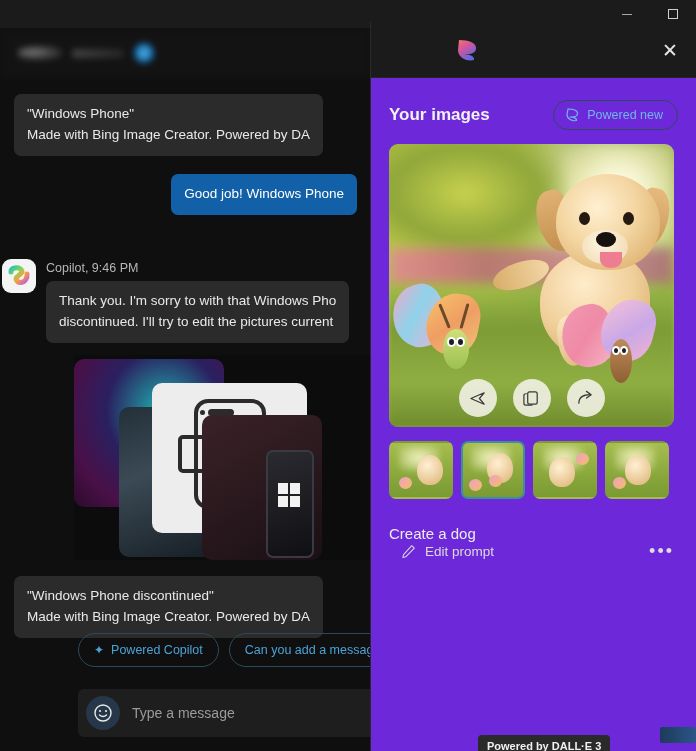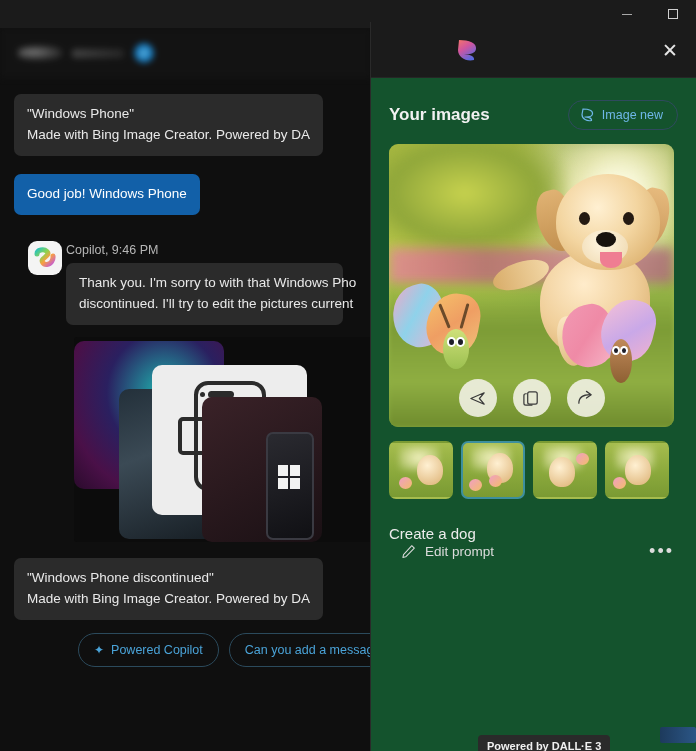--- a/index.html
+++ b/index.html
@@ -53,37 +53,37 @@
     display: flex; align-items: center; justify-content: center;
     color: #eaf6ff; font-size: 11px;
   }
 
   .chat-body {
     position: absolute; top: 50px; left: 0; width: 371px; bottom: 0;
     padding: 16px 0 0 0;
   }
 
   .msg-row { display: flex; padding: 0 14px; }
-  .msg-row.right { }
+  .msg-row.right { justify-content: flex-end; }
 
   .bubble {
     background: #2b2b2b; color: #e9e9e9;
     border-radius: 7px;
     padding: 9px 13px 11px 13px;
     font-size: 13.5px; line-height: 21px;
     white-space: nowrap;
   }
   .bubble.user {
     background: #1260a8; color: #ffffff;
   }
   .bubble a, .bubble .lnk { color: inherit; }
 
   .sender-line {
-    display: flex; align-items: flex-start; gap: 4px;
-    padding: 0 28px; margin-top: 26px;
+    display: flex; align-items: flex-start; gap: 10px;
+    padding: 0 2px; margin-top: 44px;
   }
   .avatar {
     width: 34px; height: 34px; border-radius: 9px; flex: 0 0 34px;
     background: #f4f4f4;
     display: flex; align-items: center; justify-content: center;
     overflow: hidden;
   }
   .sender-col { display: flex; flex-direction: column; gap: 6px; min-width: 0; }
   .sender-name { color: #b6b6b6; font-size: 12.5px; padding-top: 2px; }
 
@@ -180,21 +180,21 @@
     position: absolute; left: 116px; top: 20px;
     color: #2a2a2a; font-size: 13px; letter-spacing: .3px;
   }
   .panel-close {
     position: absolute; right: 14px; top: 16px;
     width: 24px; height: 24px;
     display: flex; align-items: center; justify-content: center;
     color: #e6e6e6; font-size: 19px; line-height: 1;
   }
 
-  .panel-body { padding: 0 18px; background: #14532d; height: 673px; }
+  .panel-body { padding: 0 18px; background: #6d28d9; height: 673px; }
 
   .yi-row {
     display: flex; align-items: center; justify-content: space-between;
     padding: 22px 0 14px 0;
   }
   .yi-title { color: #f1f1f1; font-size: 17px; font-weight: bold; }
   .create-new {
     border: 1px solid #2f4a5e; border-radius: 18px;
     padding: 7px 14px 7px 11px;
     color: #6fb7e8; font-size: 12.5px;
@@ -512,20 +512,31 @@
     <div class="chips">
       <div class="chip">
         <span class="spark">✦</span>
         <span>Powered Copilot</span>
       </div>
       <div class="chip">
         <span>Can you add a message to</span>
       </div>
     </div>
 
+    <div class="composer">
+      <div class="emoji-btn">
+        <svg width="20" height="20" viewBox="0 0 20 20">
+          <circle cx="10" cy="10" r="8" fill="none" stroke="#e8e8e8" stroke-width="1.4"></circle>
+          <circle cx="7" cy="8" r="1.1" fill="#e8e8e8"></circle>
+          <circle cx="13" cy="8" r="1.1" fill="#e8e8e8"></circle>
+          <path d="M6.5 12 Q10 15 13.5 12" fill="none" stroke="#e8e8e8" stroke-width="1.4" stroke-linecap="round"></path>
+        </svg>
+      </div>
+      <span class="ph-text">Type a message</span>
+    </div>
   </div>
 
   <div class="panel">
     <div class="panel-head">
       <svg class="panel-logo" viewBox="0 0 24 23">
         <defs>
           <linearGradient id="dlg" x1="0" y1="0" x2="0.6" y2="1">
             <stop offset="0%" stop-color="#f4746a"></stop>
             <stop offset="45%" stop-color="#d0559e"></stop>
             <stop offset="100%" stop-color="#5b6ae0"></stop>
@@ -537,21 +548,21 @@
       <div class="panel-close">✕</div>
     </div>
 
     <div class="panel-body">
       <div class="yi-row">
         <span class="yi-title">Your images</span>
         <div class="create-new">
           <svg width="15" height="14" viewBox="0 0 15 14">
             <path d="M3 1 C9 1, 13 2.5, 12.5 6 C12 9.5, 7 9, 4.5 9 C7 9, 12 9.5, 11.5 12.5 C7 13.5, 2 11, 2 6.5 Z" fill="none" stroke="#6fb7e8" stroke-width="1.2"></path>
           </svg>
-          <span>Image new</span>
+          <span>Powered new</span>
         </div>
       </div>
 
       <div class="hero">
         <div class="tree"></div>
         <div class="sunspot"></div>
         <div class="flowers"></div>
         <div class="grass"></div>
 
         <div class="pup">

